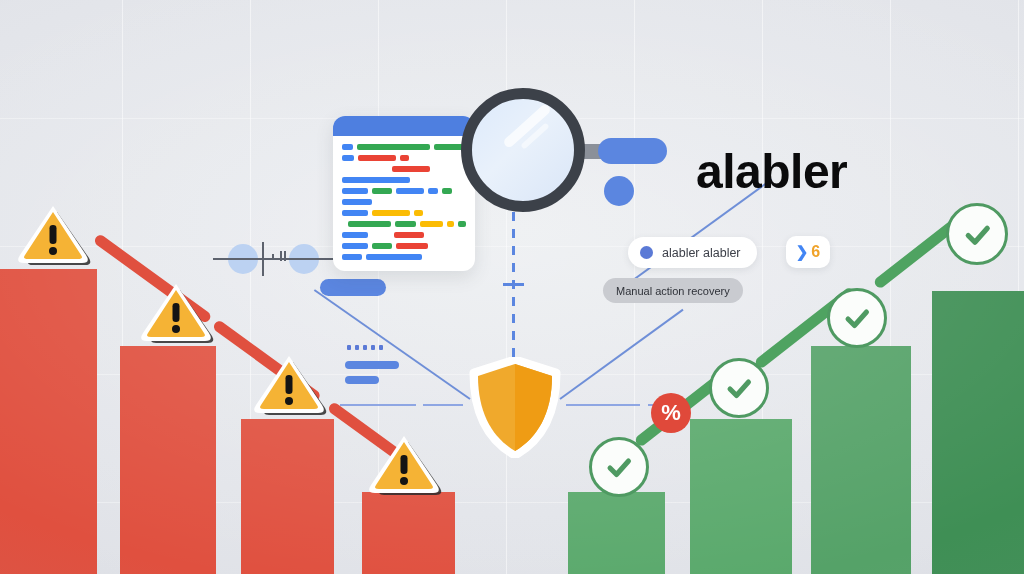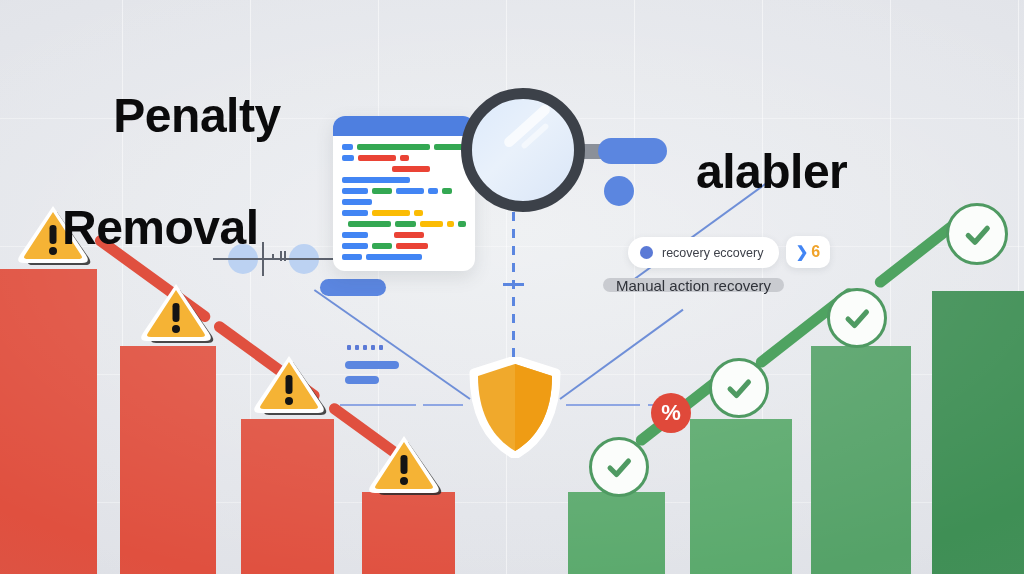--- a/index.html
+++ b/index.html
@@ -240,24 +240,24 @@
     border-radius: 10px;
     box-shadow: 0 2px 7px rgba(60,66,80,0.10);
     font-size: 15px;
     font-weight: 700;
   }
   #pill-badge .arrow { color: #4285f4; font-size: 15px; font-weight: 700; }
   #pill-badge .six { color: #f0a32a; font-size: 16px; font-weight: 700; }
   #pill-manual {
     left: 603px;
     top: 278px;
-    height: 14px;
+    height: 25px;
     background: #c9cbd0;
     padding: 0 13px;
-    font-size: 15px;
+    font-size: 11px;
     color: #2f3239;
     border-radius: 14px;
   }
 
   
   .conn {
     position: absolute;
     transform-origin: 0 50%;
   }
   .conn-solid { background: #6f8fd8; height: 2px; }
@@ -488,33 +488,29 @@
       </svg>
   </div>
   <div class="check" style="left:946px;top:203px;width:62px;height:62px;">
     <svg width="33" height="33" viewBox="0 0 32 32">
         <path d="M7 17 L13.5 23.5 L25.5 10" fill="none" stroke="#4f9a62" stroke-width="5" stroke-linecap="round" stroke-linejoin="round"></path>
       </svg>
   </div>
 
   <div class="pill" id="pill-label">
     <span id="pill-dot"></span>
-    <span>recovery eccovery</span>
+    <span>alabler alabler</span>
   </div>
 
   <div class="pill" id="pill-badge">
     <span class="arrow">❯</span>
     <span class="six">6</span>
   </div>
 
   <div class="pill" id="pill-manual">
     <span>Manual action recovery</span>
   </div>
 
-  <div class="heading" id="heading-left">
-    <span class="l1">Penalty</span>
-    <span class="l2">Removal</span>
-  </div>
   <div class="heading" id="heading-right">
     <span class="l2">alabler</span>
   </div>
 
 </div>
 
 </body></html>

